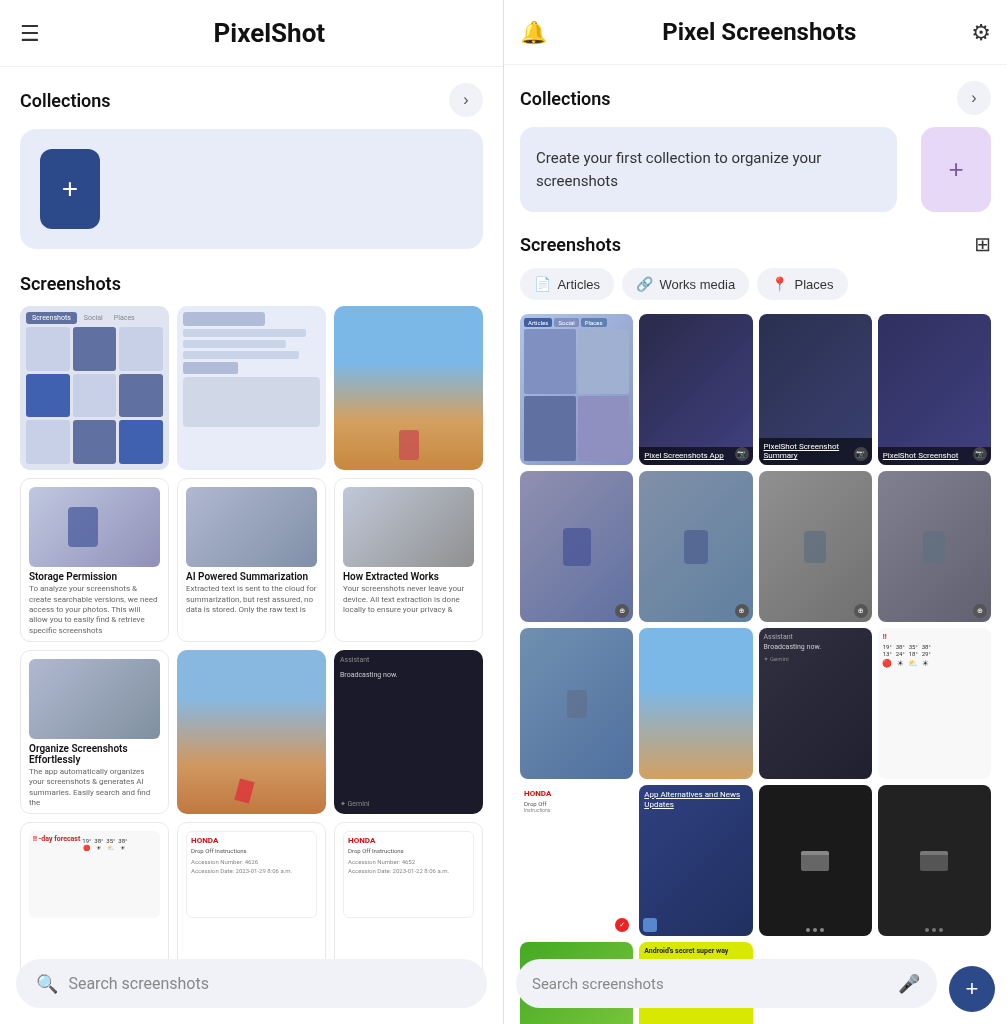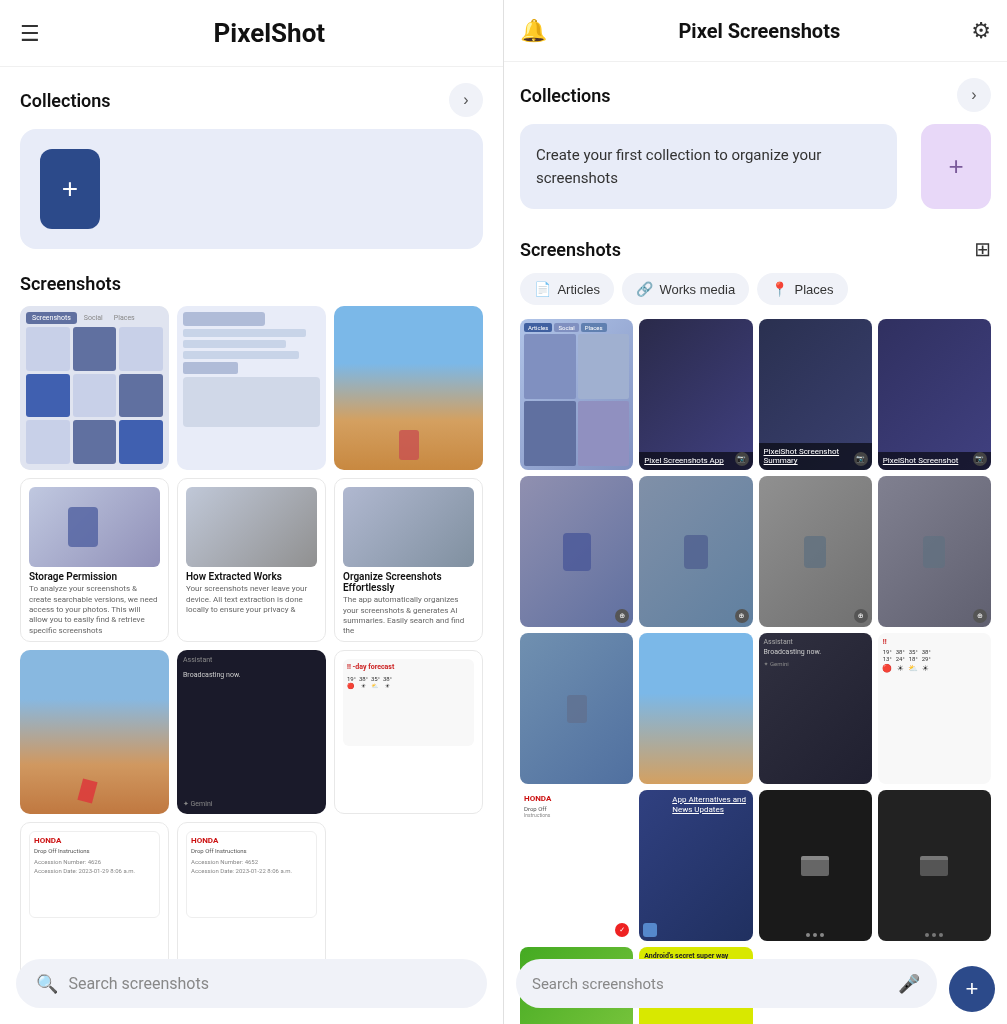--- a/index.html
+++ b/index.html
@@ -184,41 +184,41 @@
       padding: 18px 16px;
       border-bottom: 1px solid #f0f0f0;
     }
     .bell-icon {
       font-size: 22px;
       color: #333;
     }
     .right-title {
       flex: 1;
       text-align: center;
-      font-size: 20px;
+      font-size: 24px;
       font-weight: 700;
       color: #111;
     }
     .gear-icon {
       font-size: 22px;
       color: #333;
     }
 
     .right-content {
       flex: 1;
       overflow-y: auto;
       padding: 16px;
       padding-bottom: 80px;
     }
 
     
     .right-collections-card {
       display: flex;
       gap: 24px;
-      margin-bottom: 28px;
+      margin-bottom: 20px;
     }
     .right-collections-text-card {
       flex: 1;
       background: #e8ecf8;
       border-radius: 14px;
       padding: 20px 16px;
       font-size: 15px;
       color: #333;
       line-height: 1.5;
     }
@@ -328,21 +328,21 @@
     .gb-pixel-screenshot { background: linear-gradient(135deg, #303060 0%, #404080 100%); }
     .gb-storage { background: linear-gradient(135deg, #9090b0 0%, #6070a0 100%); }
     .gb-ai { background: linear-gradient(135deg, #8090a8 0%, #6080a0 100%); }
     .gb-how { background: linear-gradient(135deg, #909090 0%, #707070 100%); }
     .gb-organize { background: linear-gradient(135deg, #808090 0%, #606070 100%); }
     .gb-person { background: linear-gradient(135deg, #7090b0 0%, #5070a0 100%); }
     .gb-beach { background: linear-gradient(180deg, #7bb8e8 40%, #d4a060 100%); }
     .gb-assistant { background: linear-gradient(135deg, #303040 0%, #202030 100%); }
     .gb-forecast { background: #f8f8f8; }
     .gb-honda { background: #fff; }
-    .gb-app-alt { background: linear-gradient(135deg, #304080 0%, #203060 100%); padding-left: 28px; }
+    .gb-app-alt { background: linear-gradient(135deg, #304080 0%, #203060 100%); }
     .gb-badger1 { background: #1a1a1a; }
     .gb-badger2 { background: #222; }
     .gb-road { background: linear-gradient(135deg, #44aa22 0%, #88cc44 100%); }
     .gb-android { background: #d8e800; }
   </style>
 </head>
 <body>
 
 <div class="left-panel">
   <div class="left-header">
@@ -405,20 +405,27 @@
 
       <div class="screenshot-card">
         <div style="height:55%;background:linear-gradient(135deg,#c0c8e0,#9090b8);border-radius:6px;display:flex;align-items:center;justify-content:center;">
           <div style="width:30px;height:40px;background:#5060a0;border-radius:4px;opacity:0.8;"></div>
           <div style="width:20px;height:30px;background:#3040808;border-radius:3px;margin-left:4px;opacity:0.6;"></div>
         </div>
         <div class="card-title">Storage Permission</div>
         <div class="card-desc">To analyze your screenshots &amp; create searchable versions, we need access to your photos. This will allow you to easily find &amp; retrieve specific screenshots</div>
       </div>
       <div class="screenshot-card">
+        <div style="height:55%;background:linear-gradient(135deg,#b0b8d0,#8090a8);border-radius:6px;display:flex;align-items:center;justify-content:center;">
+          <div style="width:25px;height:35px;background:#4050808;border-radius:4px;opacity:0.7;"></div>
+        </div>
+        <div class="card-title">AI Powered Summarization</div>
+        <div class="card-desc">Extracted text is sent to the cloud for summarization, but rest assured, no data is stored. Only the raw text is</div>
+      </div>
+      <div class="screenshot-card">
         <div style="height:55%;background:linear-gradient(135deg,#c0c8d8,#909090);border-radius:6px;display:flex;align-items:center;justify-content:center;">
           <div style="width:22px;height:32px;background:#6070808;border-radius:3px;opacity:0.7;"></div>
         </div>
         <div class="card-title">How Extracted Works</div>
         <div class="card-desc">Your screenshots never leave your device. All text extraction is done locally to ensure your privacy &amp;</div>
       </div>
 
       <div class="screenshot-card">
         <div style="height:55%;background:linear-gradient(135deg,#b0b8d0,#8090a0);border-radius:6px;display:flex;align-items:center;justify-content:center;">
           <div style="width:22px;height:34px;background:#5060808;border-radius:3px;opacity:0.7;"></div>
@@ -433,21 +440,21 @@
       </div>
       <div class="screenshot-item">
         <div style="background:#1a1a2a;width:100%;height:100%;padding:6px;display:flex;flex-direction:column;gap:3px;">
           <div style="color:#888;font-size:7px;">Assistant</div>
           <div style="color:#ccc;font-size:7px;margin-top:4px;">Broadcasting now.</div>
           <div style="color:#888;font-size:7px;margin-top:auto;">✦ Gemini</div>
         </div>
       </div>
 
       <div class="screenshot-card">
-        <div style="height:60%;background:#f8f8f8;border-radius:6px;padding:4px;display:flex;flex-direction:column;gap:2px;">
+        <div style="height:60%;background:#f8f8f8;border-radius:6px;padding:4px;display:flex;flex-direction:row;gap:2px;">
           <div style="font-size:7px;color:#cc2222;font-weight:700;">!! -day forecast</div>
           <div style="display:flex;gap:3px;margin-top:2px;">
             <div style="text-align:center;font-size:6px;color:#333;">
               <div>19°</div>
                 <div style="color:#e84444;">🔴</div>
             </div>
             <div style="text-align:center;font-size:6px;color:#333;">
               <div>38°</div>
                 <div>☀</div>
             </div>

